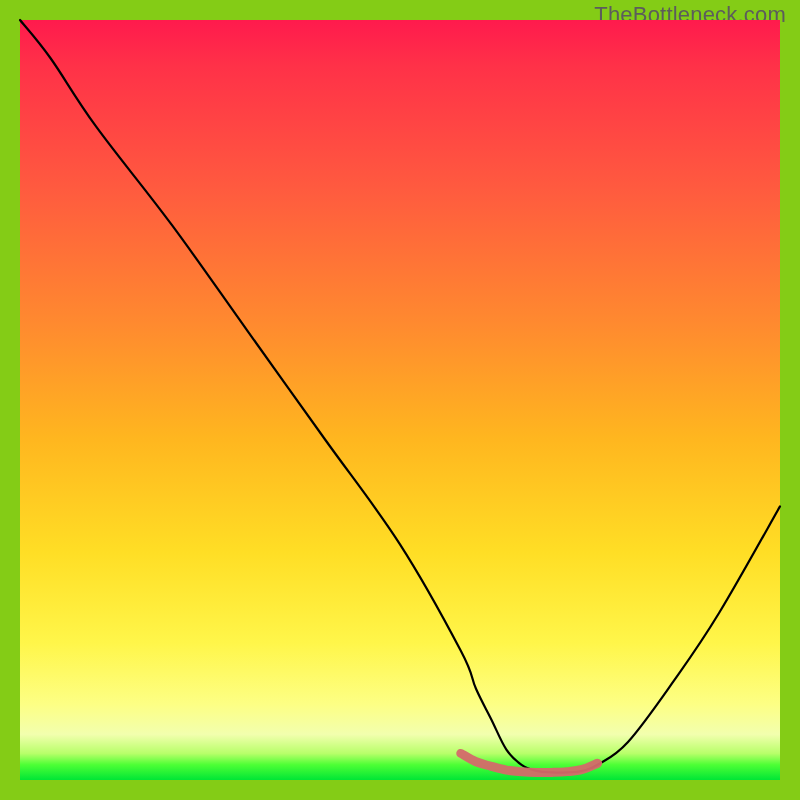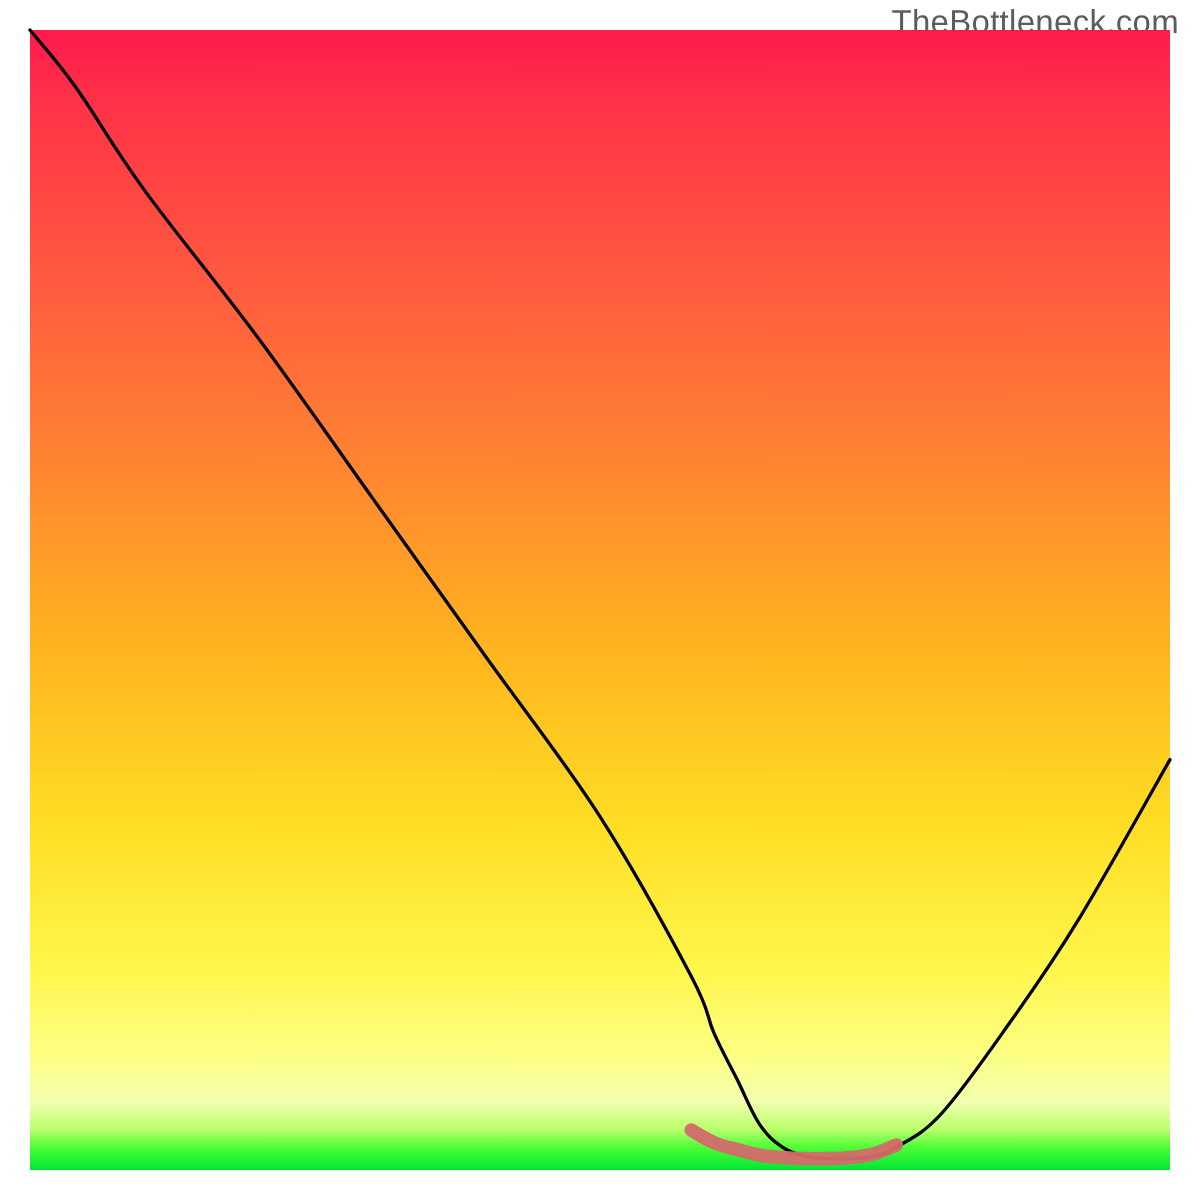--- a/index.html
+++ b/index.html
@@ -10,21 +10,21 @@
     background: #000;
     overflow: hidden;
     font-family: Arial, Helvetica, sans-serif;
   }
   .frame {
     position: absolute;
     left: 0;
     top: 0;
     width: 800px;
     height: 800px;
-    background: #ffffff;
+    background: #84cc16;
   }
   .plot {
     position: absolute;
     left: 20px;
     top: 20px;
     width: 760px;
     height: 760px;
     
     background: linear-gradient(
       to bottom,

